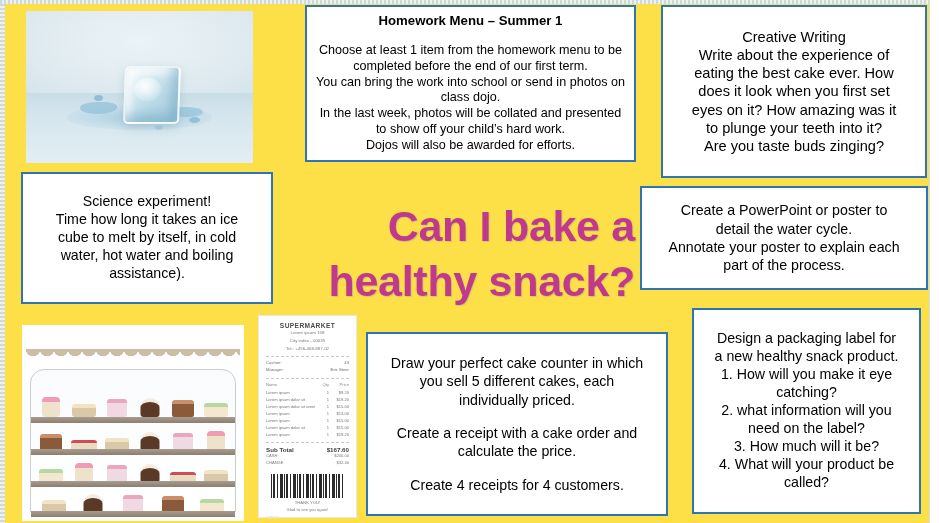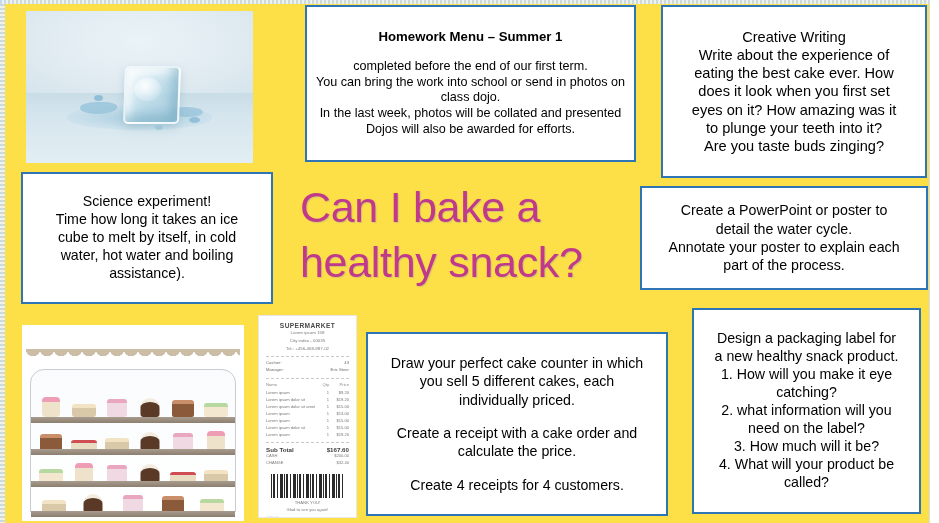--- a/index.html
+++ b/index.html
@@ -82,26 +82,26 @@
 
   
   #packaging-label {
     left: 692px; top: 308px; width: 229px; height: 206px;
     font-size: 14.2px; line-height: 1.26;
   }
 
   
   #page-title {
     position: absolute;
-    left: 300px; top: 180px; width: 335px;
-    text-align: left;
+    left: 300px; top: 199px; width: 335px;
+    text-align: right;
     color: #c0398b;
     font-size: 43px;
     line-height: 1.28;
-    font-weight: normal;
+    font-weight: bold;
     letter-spacing: -.3px;
     text-shadow: 1px 1px 1px rgba(160,160,160,.45);
   }
 
   
   #ice-photo {
     position: absolute; left: 26px; top: 11px; width: 227px; height: 152px;
     overflow: hidden;
     background:
       radial-gradient(ellipse 120% 80% at 50% 20%, #eaf3f7 0%, #dfeaf0 40%, #cddfe8 75%, #c2d8e3 100%);
@@ -239,24 +239,26 @@
     <div class="splash-l"></div>
     <div class="splash-r"></div>
     <div class="cube"></div>
     <div class="drop1"></div>
     <div class="drop2"></div>
     <div class="drop3"></div>
   </div>
 
   <div class="tbox" id="homework-menu">
     <p class="ttl">Homework Menu – Summer 1</p>
+    <p>Choose at least 1 item from the homework menu to be</p>
     <p>completed before the end of our first term.</p>
     <p>You can bring the work into school or send in photos on</p>
     <p>class dojo.</p>
     <p>In the last week, photos will be collated and presented</p>
+    <p>to show off your child’s hard work.</p>
     <p>Dojos will also be awarded for efforts.</p>
   </div>
 
   <div class="tbox" id="creative-writing">
     <p>Creative Writing</p>
     <p>Write about the experience of</p>
     <p>eating the best cake ever. How</p>
     <p>does it look when you first set</p>
     <p>eyes on it? How amazing was it</p>
     <p>to plunge your teeth into it?</p>

